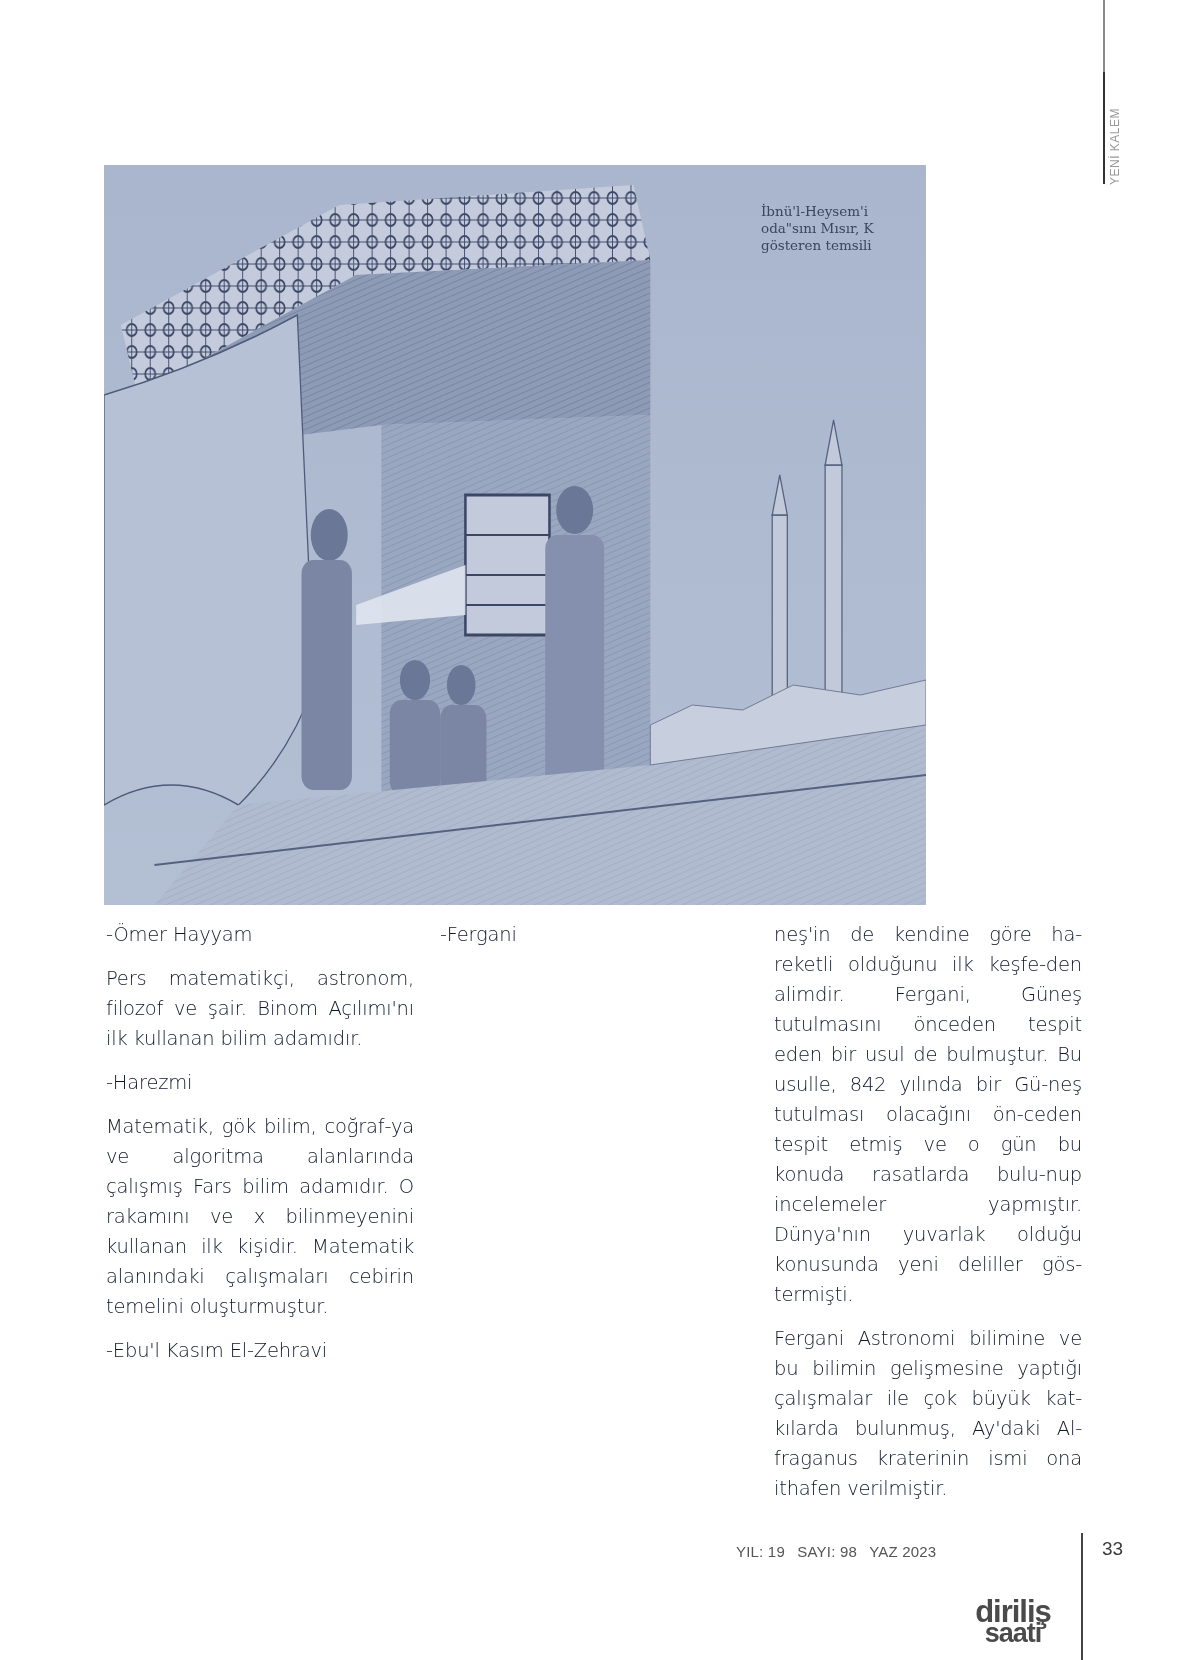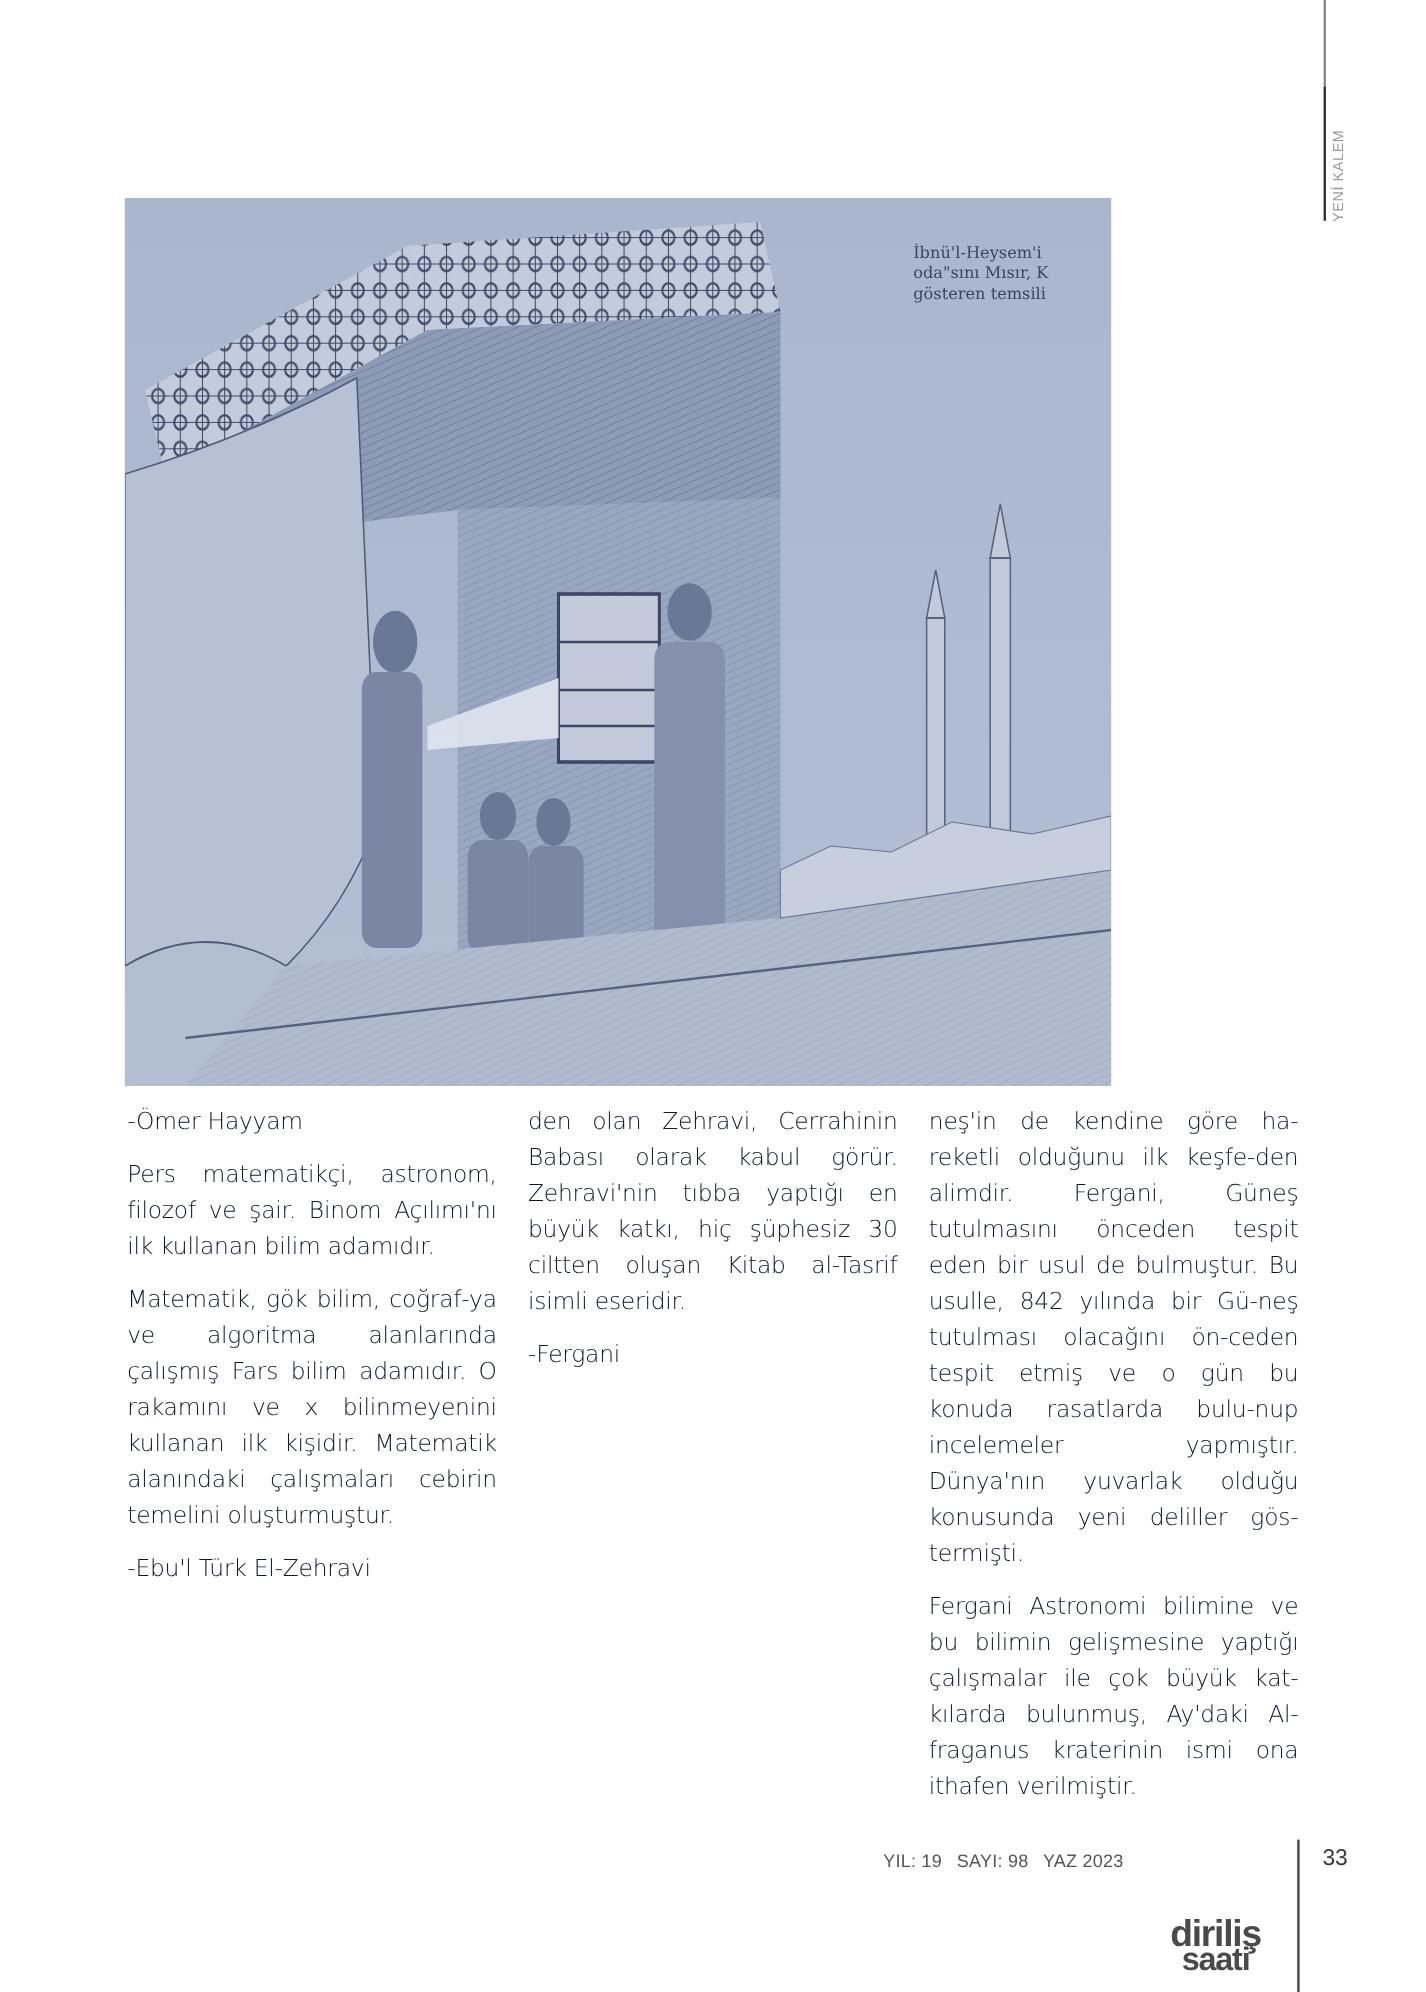--- a/index.html
+++ b/index.html
@@ -121,26 +121,26 @@
   <div class="caption">
     <div>İbnü'l-Heysem'i</div>
     <div>oda"sını Mısır, K</div>
     <div>gösteren temsili</div>
   </div>
 </div>
 
 <div class="col col1">
   <p class="head">-Ömer Hayyam</p>
   <p>Pers matematikçi, astronom, filozof ve şair. Binom Açılımı'nı ilk kullanan bilim adamıdır.</p>
+  <p class="head">-Harezmi</p>
   <p>Matematik, gök bilim, coğraf-ya ve algoritma alanlarında çalışmış Fars bilim adamıdır. O rakamını ve x bilinmeyenini kullanan ilk kişidir. Matematik alanındaki çalışmaları cebirin temelini oluşturmuştur.</p>
-  <p class="head">-Ebu'l Türk El-Zehravi</p>
+  <p class="head">-Ebu'l Kasım El-Zehravi</p>
 </div>
 
 <div class="col col2">
-  <p>den olan Zehravi, Cerrahinin Babası olarak kabul görür. Zehravi'nin tıbba yaptığı en büyük katkı, hiç şüphesiz 30 ciltten oluşan Kitab al-Tasrif isimli eseridir.</p>
   <p class="head">-Fergani</p>
 </div>
 
 <div class="col col3">
   <p>neş'in de kendine göre ha-reketli olduğunu ilk keşfe-den alimdir. Fergani, Güneş tutulmasını önceden tespit eden bir usul de bulmuştur. Bu usulle, 842 yılında bir Gü-neş tutulması olacağını ön-ceden tespit etmiş ve o gün bu konuda rasatlarda bulu-nup incelemeler yapmıştır. Dünya'nın yuvarlak olduğu konusunda yeni deliller gös-termişti.</p>
   <p>Fergani Astronomi bilimine ve bu bilimin gelişmesine yaptığı çalışmalar ile çok büyük kat-kılarda bulunmuş, Ay'daki Al-fraganus kraterinin ismi ona ithafen verilmiştir.</p>
 </div>
 
 <div class="footer-meta">
   <span>YIL: 19</span>

